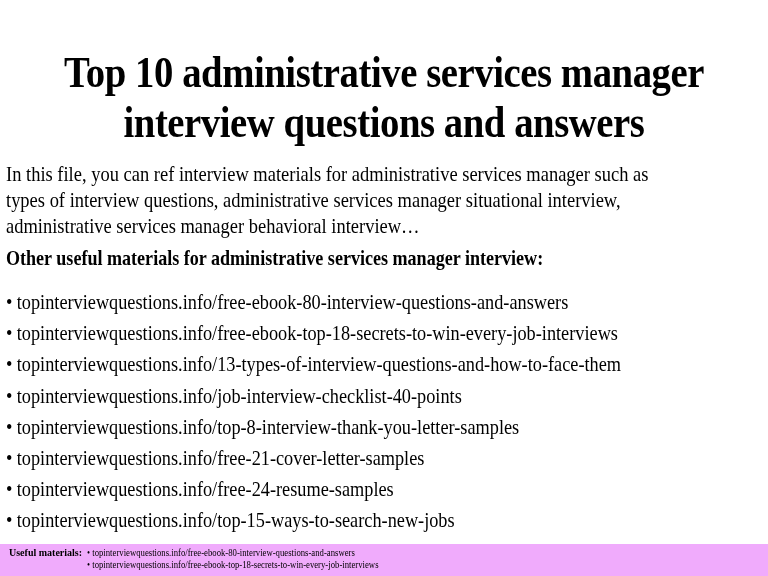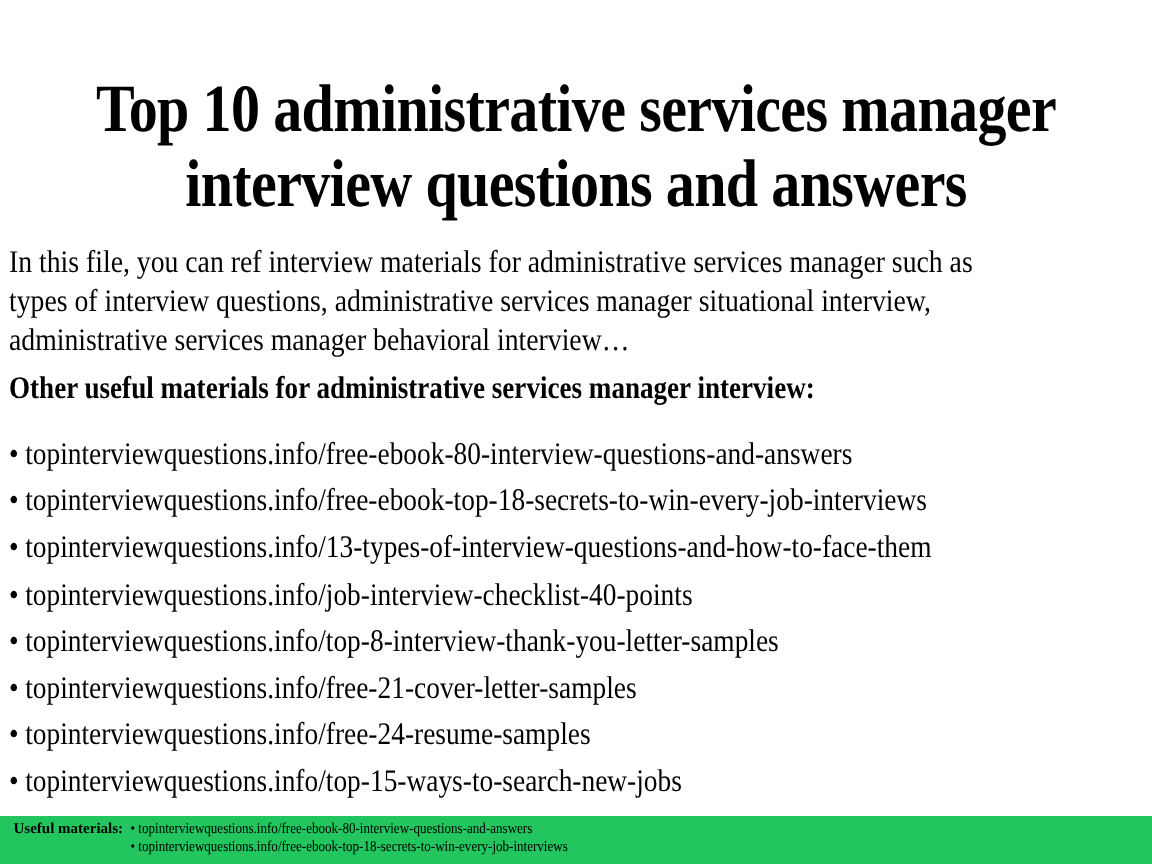--- a/index.html
+++ b/index.html
@@ -70,21 +70,21 @@
       white-space: nowrap;
     }
     .links .bullet { margin-right: 5px; }
     .links a { color: #000000; text-decoration: none; }
     .footer {
       position: absolute;
       left: 0;
       top: 544px;
       width: 768px;
       height: 32px;
-      background: #22c55e;
+      background: #f0abfc;
     }
     .footer .label {
       position: absolute;
       left: 9px;
       top: 3px;
       font-size: 10px;
       font-weight: bold;
       white-space: nowrap;
     }
     .footer .f-links {

